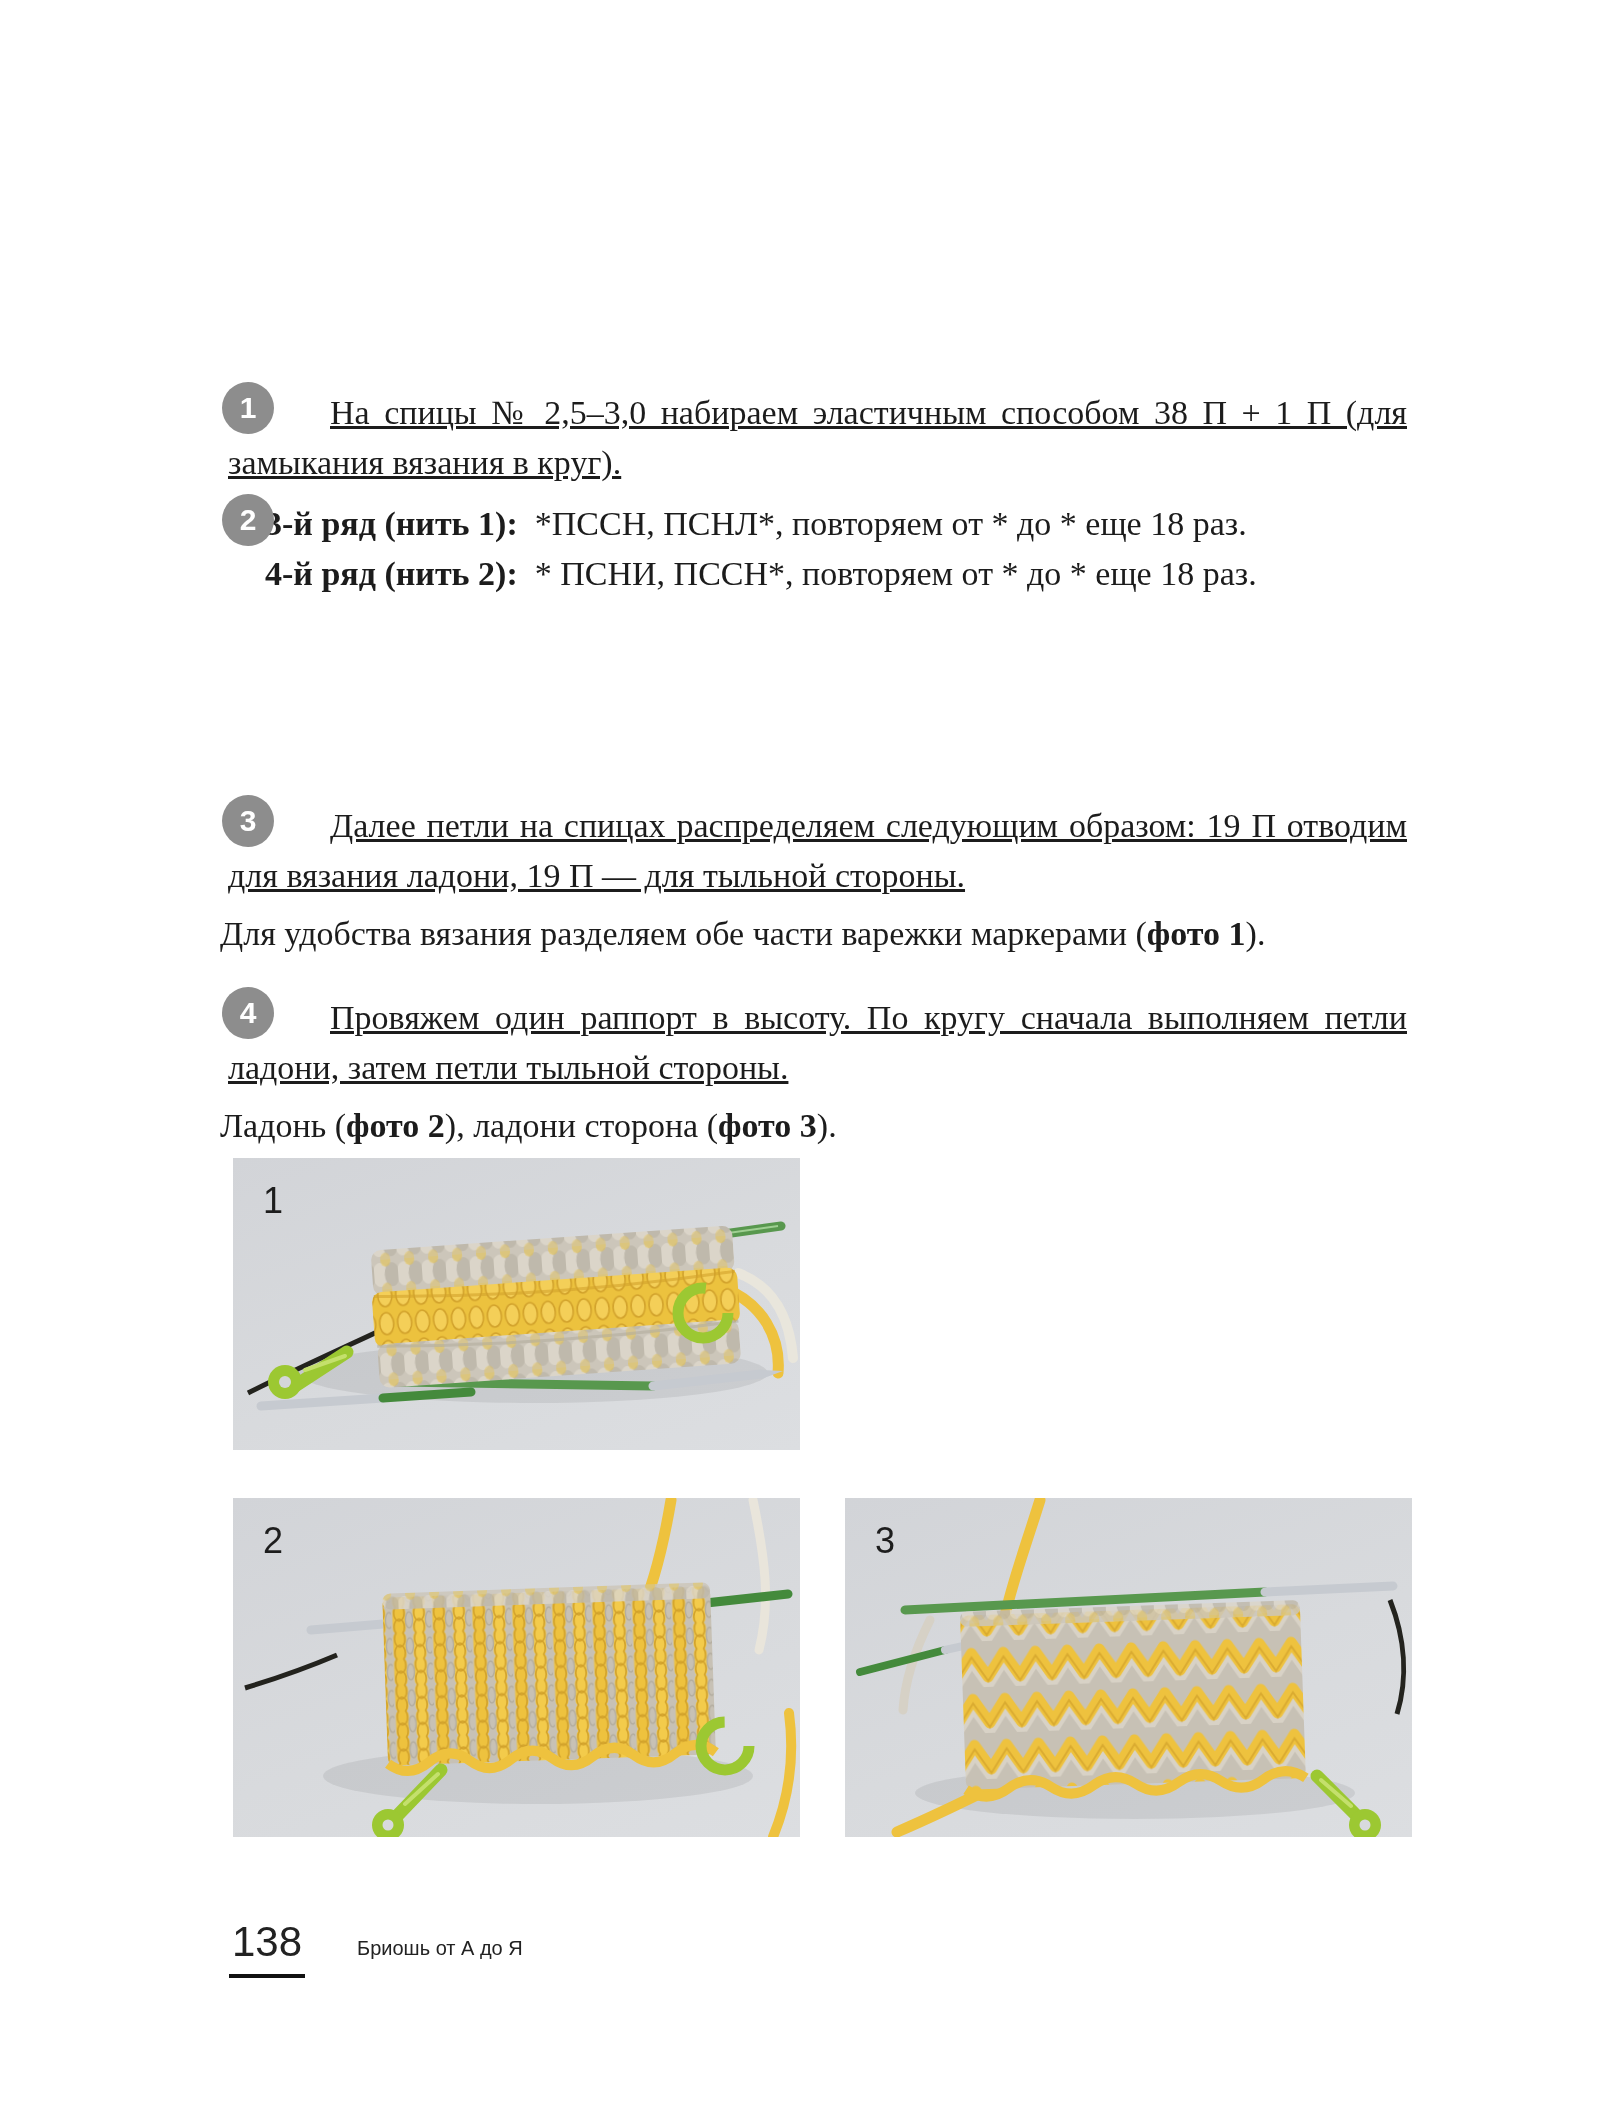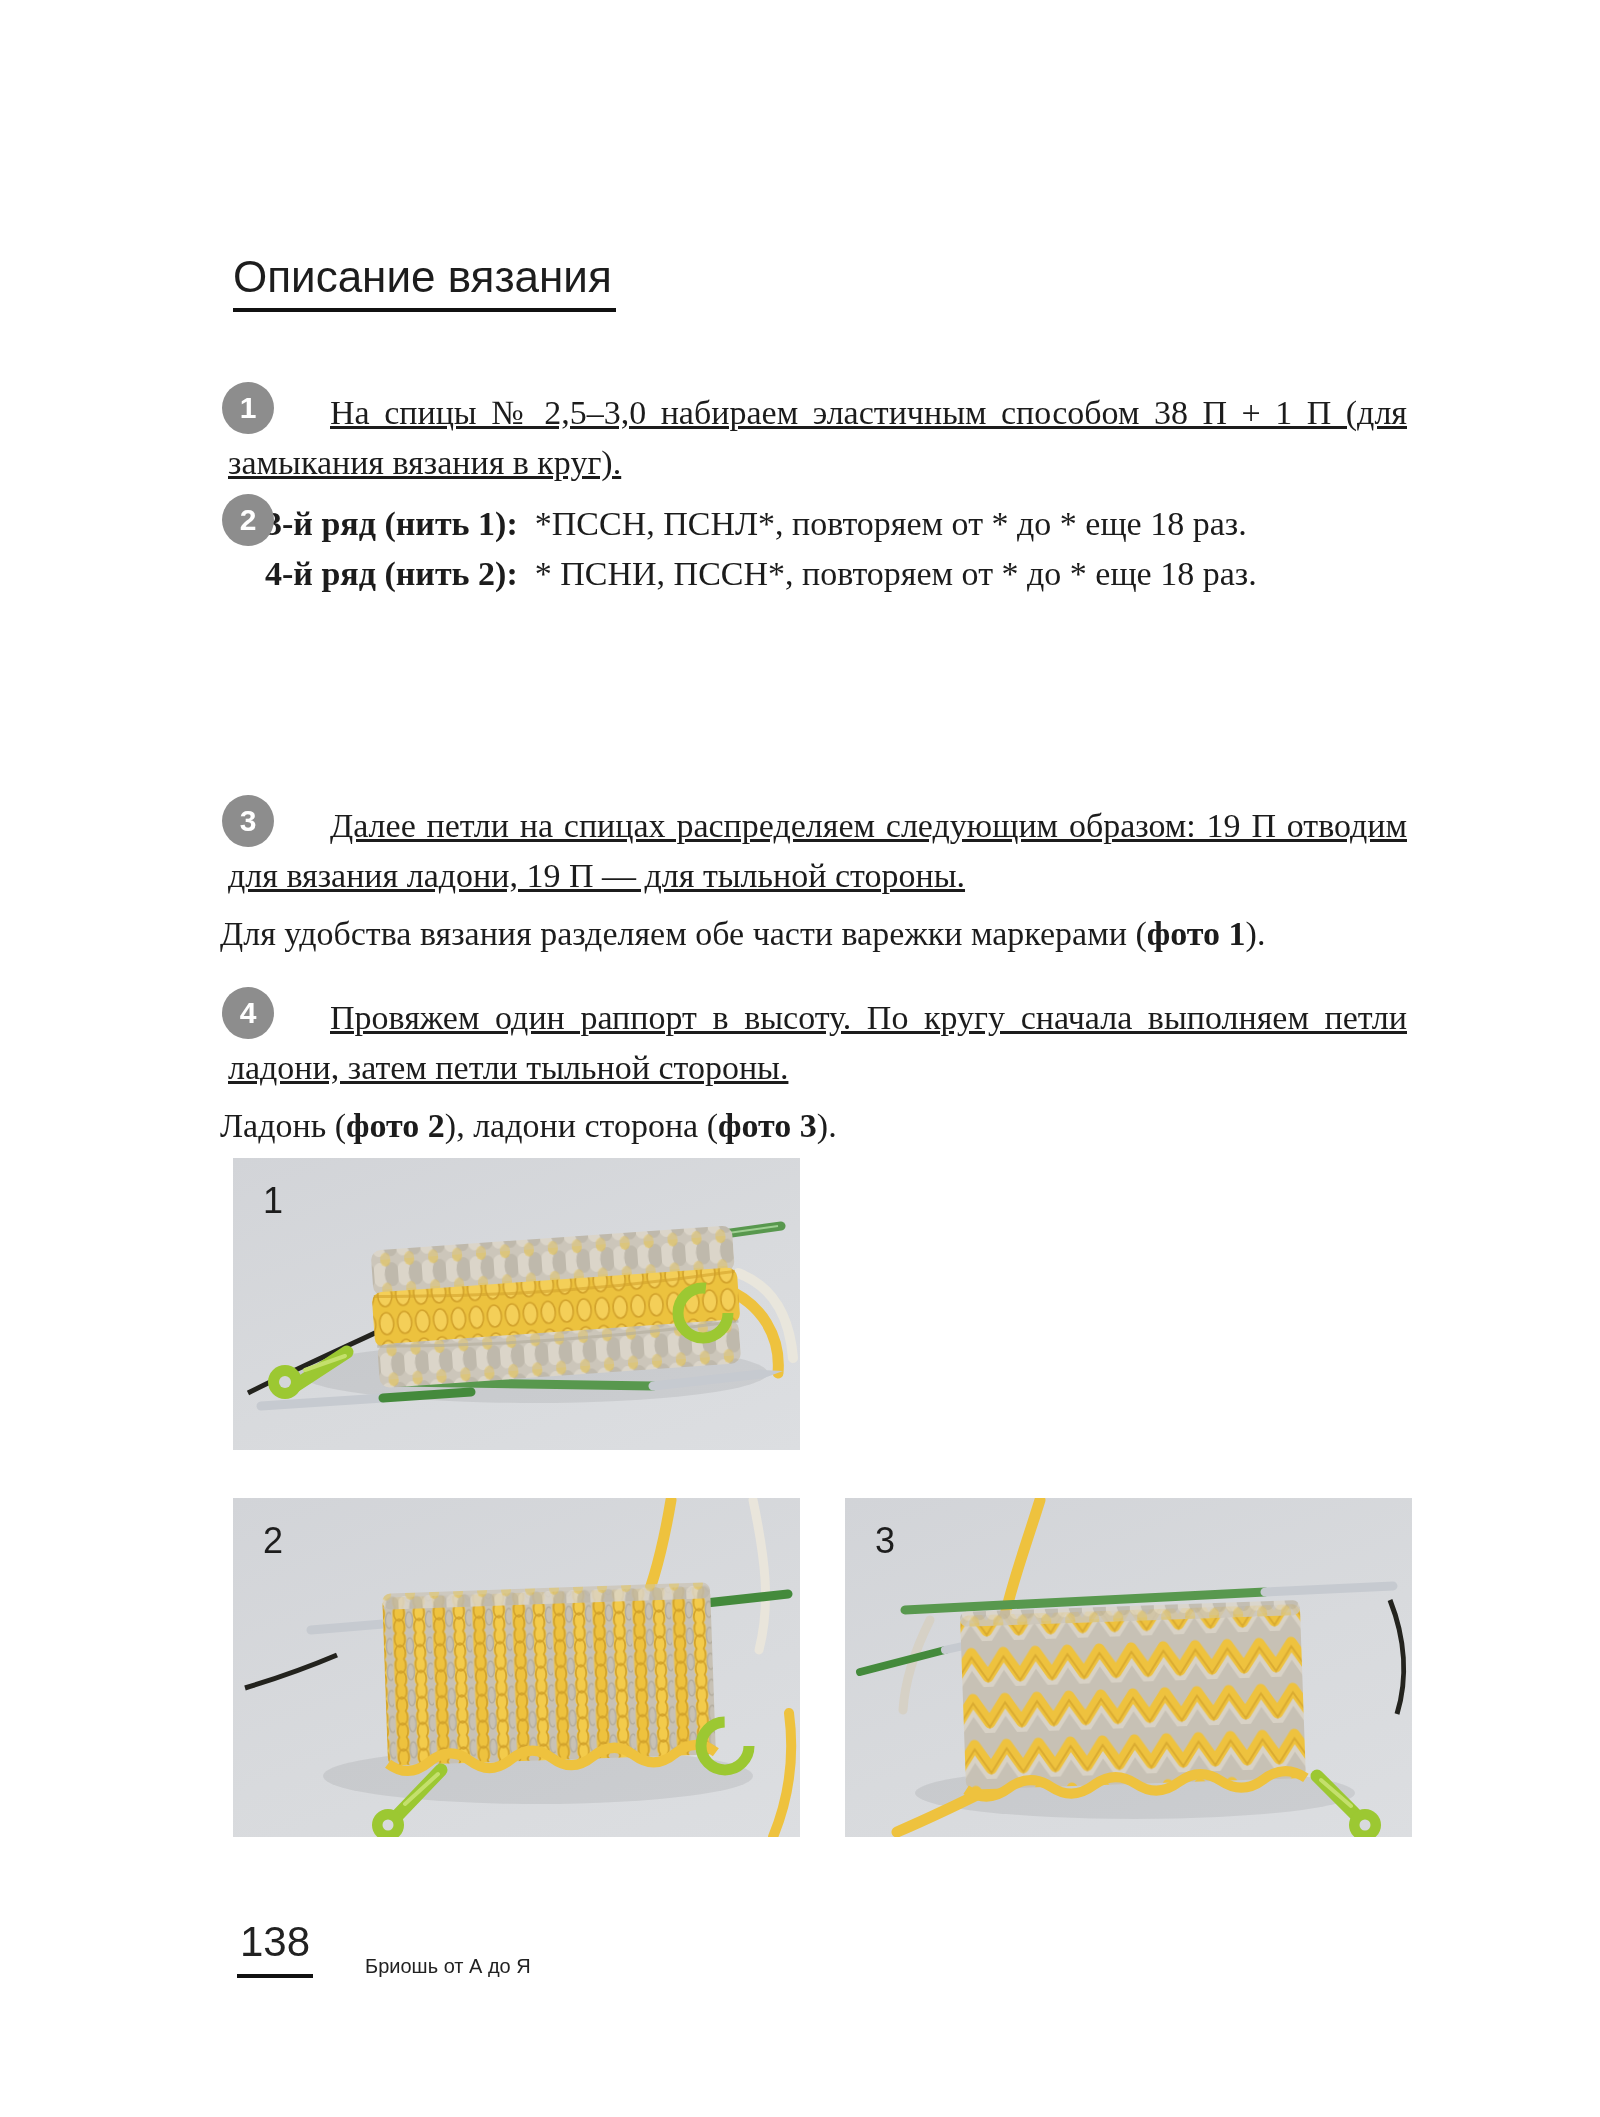--- a/index.html
+++ b/index.html
@@ -22,21 +22,21 @@
   
   .photo{position:absolute;background:linear-gradient(160deg,#d2d4d8 0%,#d8dadd 55%,#dcdee1 100%);overflow:hidden;}
   .photo-label{position:absolute;left:30px;top:22px;font-family:"Liberation Sans","DejaVu Sans",sans-serif;
                font-size:36px;color:#1d1d1d;}
   .photo svg{position:absolute;inset:0;display:block;}
   #ph1{left:233px;top:1158px;width:567px;height:292px;}
   #ph2{left:233px;top:1498px;width:567px;height:339px;}
   #ph3{left:845px;top:1498px;width:567px;height:339px;}
 
   
-  .footer{position:absolute;left:237px;top:1918px;display:flex;align-items:flex-end;gap:52px;
+  .footer{position:absolute;left:229px;top:1918px;display:flex;align-items:center;gap:52px;
           font-family:"Liberation Sans","DejaVu Sans",sans-serif;color:#222;}
   .pageno{font-size:42px;border-bottom:4px solid #111;padding:0 3px 8px 3px;}
   .booktitle{font-size:20px;}
   .hidden-defs{position:absolute;width:0;height:0;overflow:hidden;}
 </style>
 </head>
 <body>
 
 <div class="page">
 
@@ -66,21 +66,20 @@
       </pattern>
       <pattern id="p-chev" width="32" height="46" patternUnits="userSpaceOnUse">
         <rect width="32" height="46" fill="#c7c1b5"></rect>
         <path d="M-16,48 L0,24 L16,48 L32,24 L48,48" stroke="#d8d2c6" stroke-width="6" fill="none"></path>
         <path d="M-16,36 L0,12 L16,36 L32,12 L48,36" stroke="#eec23e" stroke-width="11" fill="none" stroke-linejoin="round"></path>
         <path d="M-16,40 L0,16 L16,40 L32,16 L48,40" stroke="#d2a22b" stroke-width="2" fill="none" opacity="0.7"></path>
       </pattern>
     </defs>
   </svg>
 
-  <div class="title">Описание вязания</div>
 
   <div class="step" style="top:380px;">
     <div class="badge">1</div>
     <p class="para">На спицы № 2,5–3,0 набираем эластичным способом 38 П + 1 П (для замыкания вязания в круг).</p>
   </div>
 
   <div class="step" style="top:492px;">
     <div class="badge">2</div>
     <ul class="rows">
       <li><span class="b">3-й ряд (нить 1):</span>&nbsp; <span>*ПССН, ПСНЛ*, повторяем от * до * еще 18 раз.</span></li>

